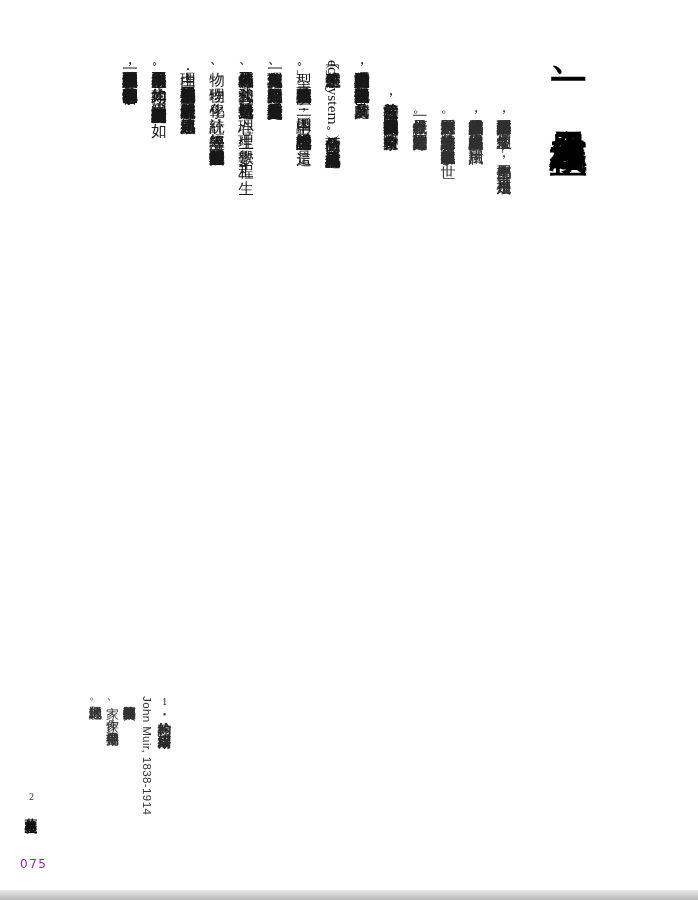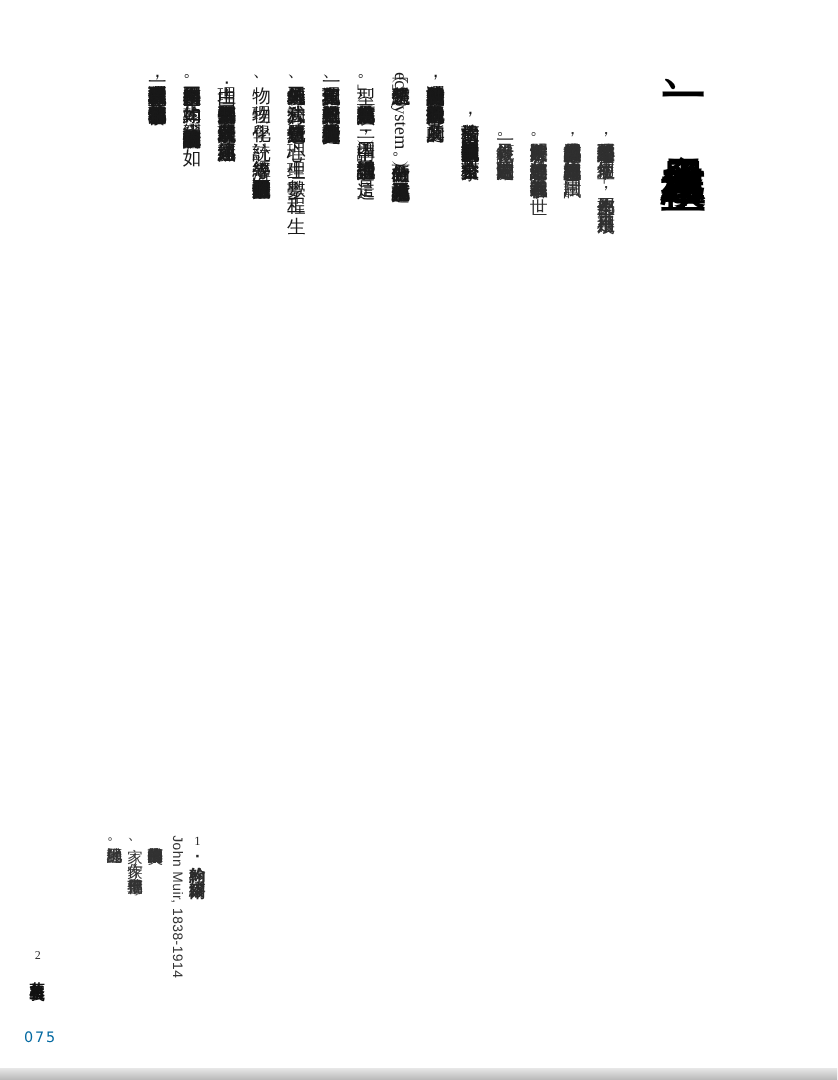--- a/index.html
+++ b/index.html
@@ -102,21 +102,21 @@
   .marker-title{
     font-size:12.5px;
     font-weight:700;
     letter-spacing:1px;
   }
   .pagenum{
     position:absolute;
     left:20px;top:857px;
     font-size:12px;
     letter-spacing:1.5px;
-    color:#0369a1;
+    color:#a21caf;
     font-family:"DejaVu Sans","Liberation Sans",sans-serif;
   }
   .bottom-strip{
     position:absolute;
     left:0;bottom:0;width:100%;height:10px;
     background:linear-gradient(#e9e9e9,#b9b9b9);
   }
 </style>
 </head>
 <body>

